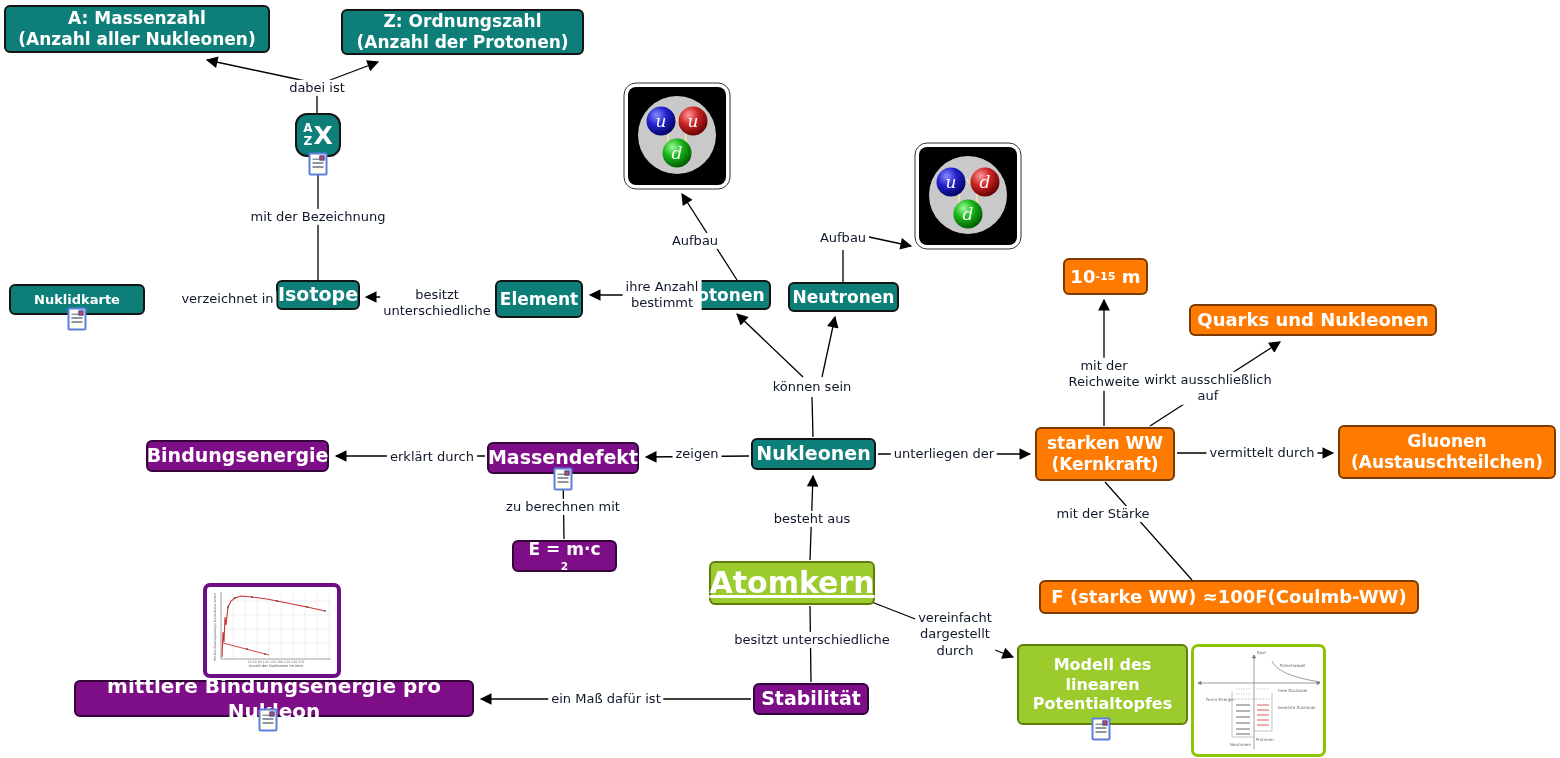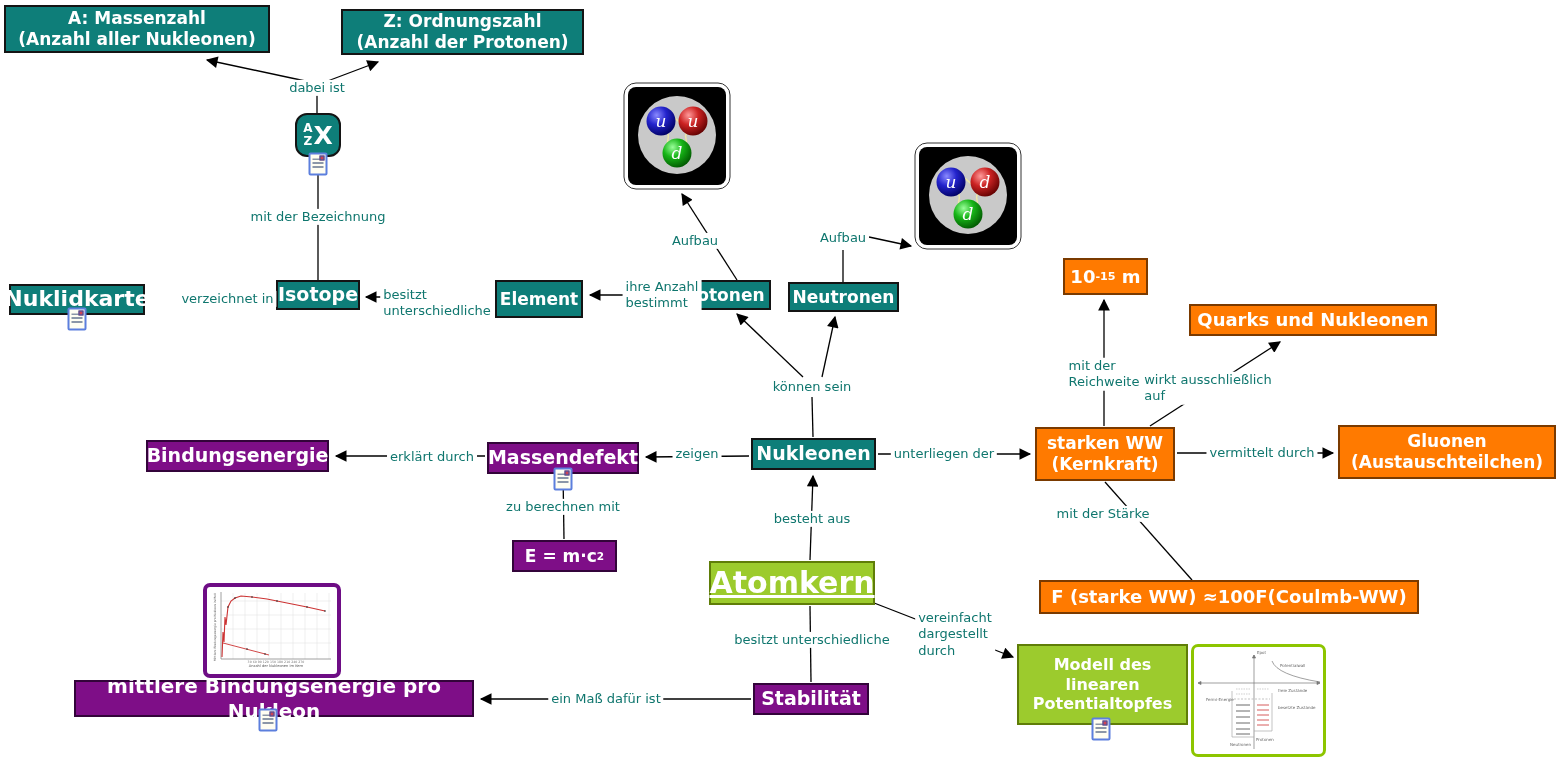--- a/index.html
+++ b/index.html
@@ -3,30 +3,30 @@
 <meta charset="utf-8">
 <style>
   html,body { margin:0; padding:0; background:#fff; }
   .canvas {
     position:relative; width:1560px; height:758px; background:#ffffff;
     font-family:"DejaVu Sans", "Liberation Sans", sans-serif; overflow:hidden;
   }
   svg.wires { position:absolute; left:0; top:0; width:1560px; height:758px; }
   .node {
     position:absolute; display:flex; align-items:center; justify-content:center;
-    text-align:center; color:#fff; font-weight:bold; border-radius:0;
+    text-align:center; color:#fff; font-weight:bold; border-radius:6px;
     white-space:pre-line; line-height:1.22; box-sizing:border-box;
   }
   .teal   { background:#0E7E79; border:2px solid #141414; }
   .purple { background:#7E0E87; border:2px solid #33043a; }
   .orange { background:#FF7A00; border:2px solid #7a3a00;justify-content:center; }
   .green  { background:#9CCB2D; border:2px solid #5f7d08; }
   .elabel {
     position:absolute; transform:translate(-50%,-50%); background:#ffffff;
-    color:#0f766e; font-size:13px; text-align:left; white-space:pre-line;
+    color:#0f172a; font-size:13px; text-align:center; white-space:pre-line;
     line-height:1.25; padding:0 3px;
   }
   sup { font-size:0.62em; font-weight:bold; }
   .azx-stack { display:flex; flex-direction:column; font-size:12px; line-height:1.05; margin-right:1px; }
   .azx-x { font-size:25px; line-height:1; }
   .docicon {
     position:absolute; width:15px; height:19px; transform:translate(-50%,-50%);
     background:#fffef2; border:2px solid #5c7fdd; border-radius:2px;
   }
   .docicon::before {
@@ -232,30 +232,30 @@
   <div class="node teal" style="left:4px; top:5px; width:266px; height:48px; font-size:17px;">A: Massenzahl
 (Anzahl aller Nukleonen)</div>
   <div class="node teal" style="left:341px; top:9px; width:243px; height:46px; font-size:17px;">Z: Ordnungszahl
 (Anzahl der Protonen)</div>
 
   <div class="node teal" style="left:295px; top:113px; width:46px; height:44px; border-radius:12px;">
     <span class="azx-stack"><span>A</span><span>Z</span></span>
     <span class="azx-x">X</span>
   </div>
 
-  <div class="node teal" style="left:9px; top:284px; width:136px; height:31px; font-size:22px;">Nuklidkarte</div>
+  <div class="node teal" style="left:9px; top:284px; width:136px; height:31px; font-size:13px;">Nuklidkarte</div>
   <div class="node teal" style="left:276px; top:280px; width:84px; height:30px; font-size:19px;">Isotope</div>
   <div class="node teal" style="left:495px; top:280px; width:88px; height:38px; font-size:17px;">Element</div>
   <div class="node teal" style="left:670px; top:280px; width:101px; height:30px; font-size:17px;">Protonen</div>
   <div class="node teal" style="left:788px; top:282px; width:111px; height:30px; font-size:17px;">Neutronen</div>
   <div class="node teal" style="left:751px; top:438px; width:125px; height:32px; font-size:19px;">Nukleonen</div>
 
   <div class="node purple" style="left:487px; top:442px; width:152px; height:32px; font-size:19px;">Massendefekt</div>
   <div class="node purple" style="left:146px; top:440px; width:183px; height:32px; font-size:19px;">Bindungsenergie</div>
-  <div class="node purple" style="left:512px; top:540px; width:105px; height:32px; font-size:17px;">
+  <div class="node purple" style="left:512px; top:540px; width:105px; height:32px; font-size:17px;flex-direction:column;">
     <span>E = m·c</span><sup>2</sup>
   </div>
   <div class="node purple" style="left:753px; top:683px; width:116px; height:32px; font-size:19px;">Stabilität</div>
   <div class="node purple" style="left:74px; top:680px; width:400px; height:37px; font-size:20px;">mittlere Bindungsenergie pro Nukleon</div>
 
   <div class="node orange" style="left:1035px; top:427px; width:140px; height:54px; font-size:17px;">starken WW
 (Kernkraft)</div>
   <div class="node orange" style="left:1338px; top:425px; width:218px; height:54px; font-size:17px;">Gluonen
 (Austauschteilchen)</div>
   <div class="node orange" style="left:1063px; top:258px; width:85px; height:37px; font-size:18px;">

